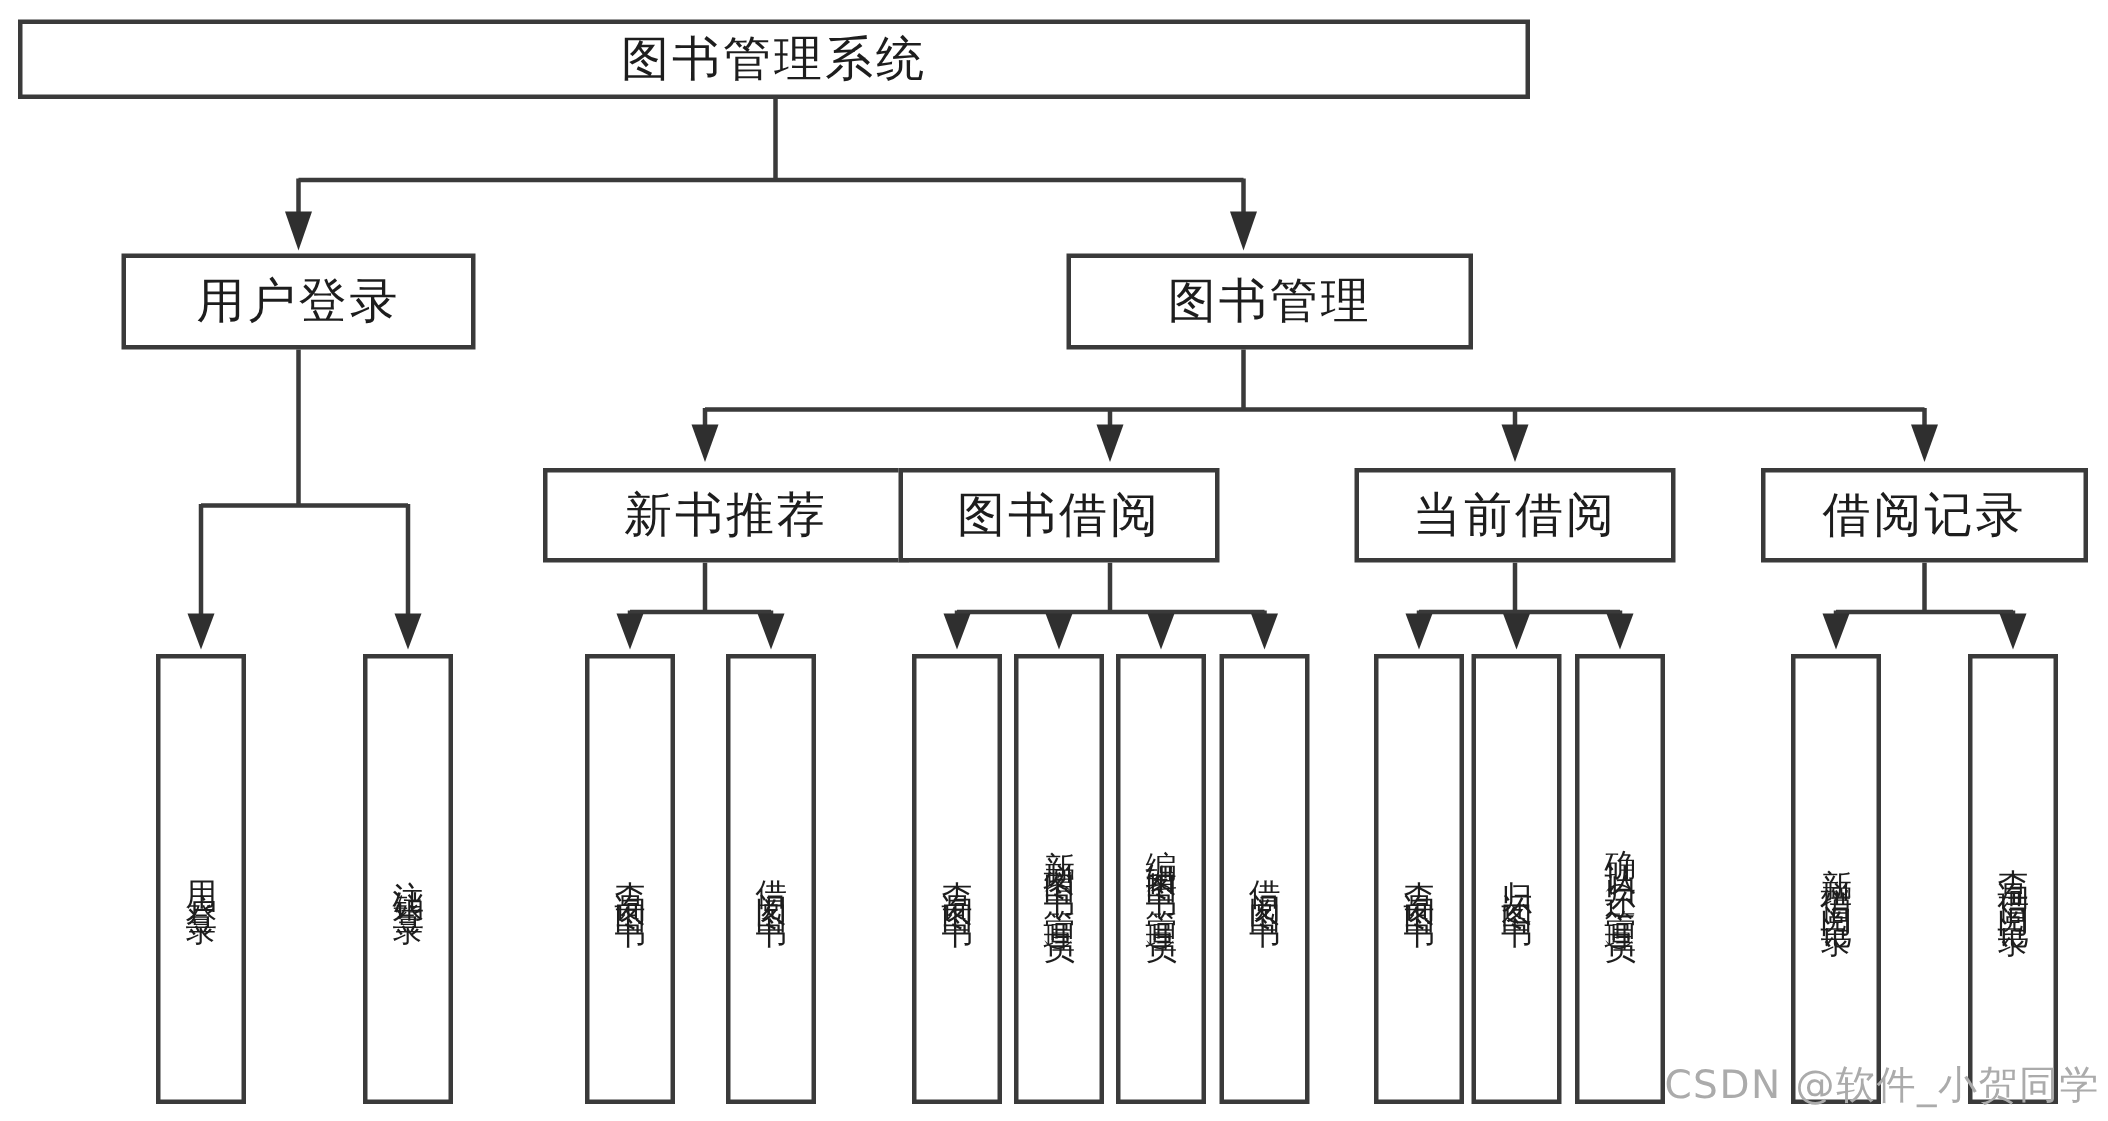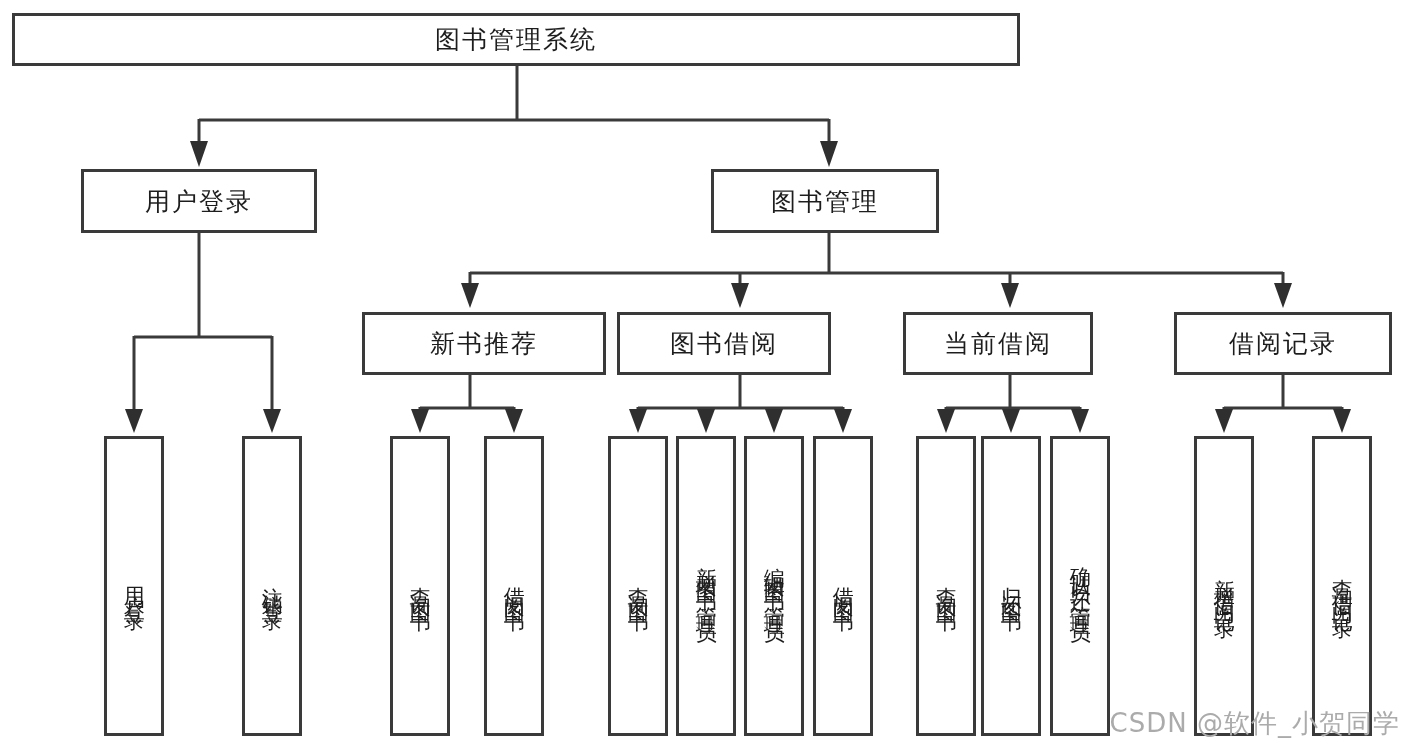--- a/index.html
+++ b/index.html
@@ -26,33 +26,33 @@
     position: absolute;
     box-sizing: border-box;
     background: #ffffff;
     border: 3px solid #3a3a3a;
     display: flex;
     align-items: center;
     justify-content: center;
     color: #1d1d1d;
   }
   .node .hlabel {
-    font-size: 25px;
+    font-size: 32px;
     letter-spacing: 2px;
     white-space: nowrap;
     color: #1d1d1d;
   }
   .root-node   { left: 12px;  top: 13px;  width: 1008px; height: 53px; }
   .l2-node     { top: 169px;  height: 64px; }
   .l2-a        { left: 81px;  width: 236px; }
-  .l2-b        { left: 711px; width: 228px; }
+  .l2-b        { left: 711px; width: 271px; }
   .l3-node     { top: 312px;  height: 63px; }
   .l3-a        { left: 362px;  width: 244px; }
-  .l3-b        { left: 617px;  width: 214px; }
-  .l3-c        { left: 903px;  width: 190px; }
+  .l3-b        { left: 599px;  width: 214px; }
+  .l3-c        { left: 903px;  width: 214px; }
   .l3-d        { left: 1174px; width: 218px; }
   .leaf {
     top: 436px;
     height: 300px;
     width: 60px;
   }
   .leaf .vlabel {
     writing-mode: vertical-lr;
     text-orientation: mixed;
     font-size: 21px;

